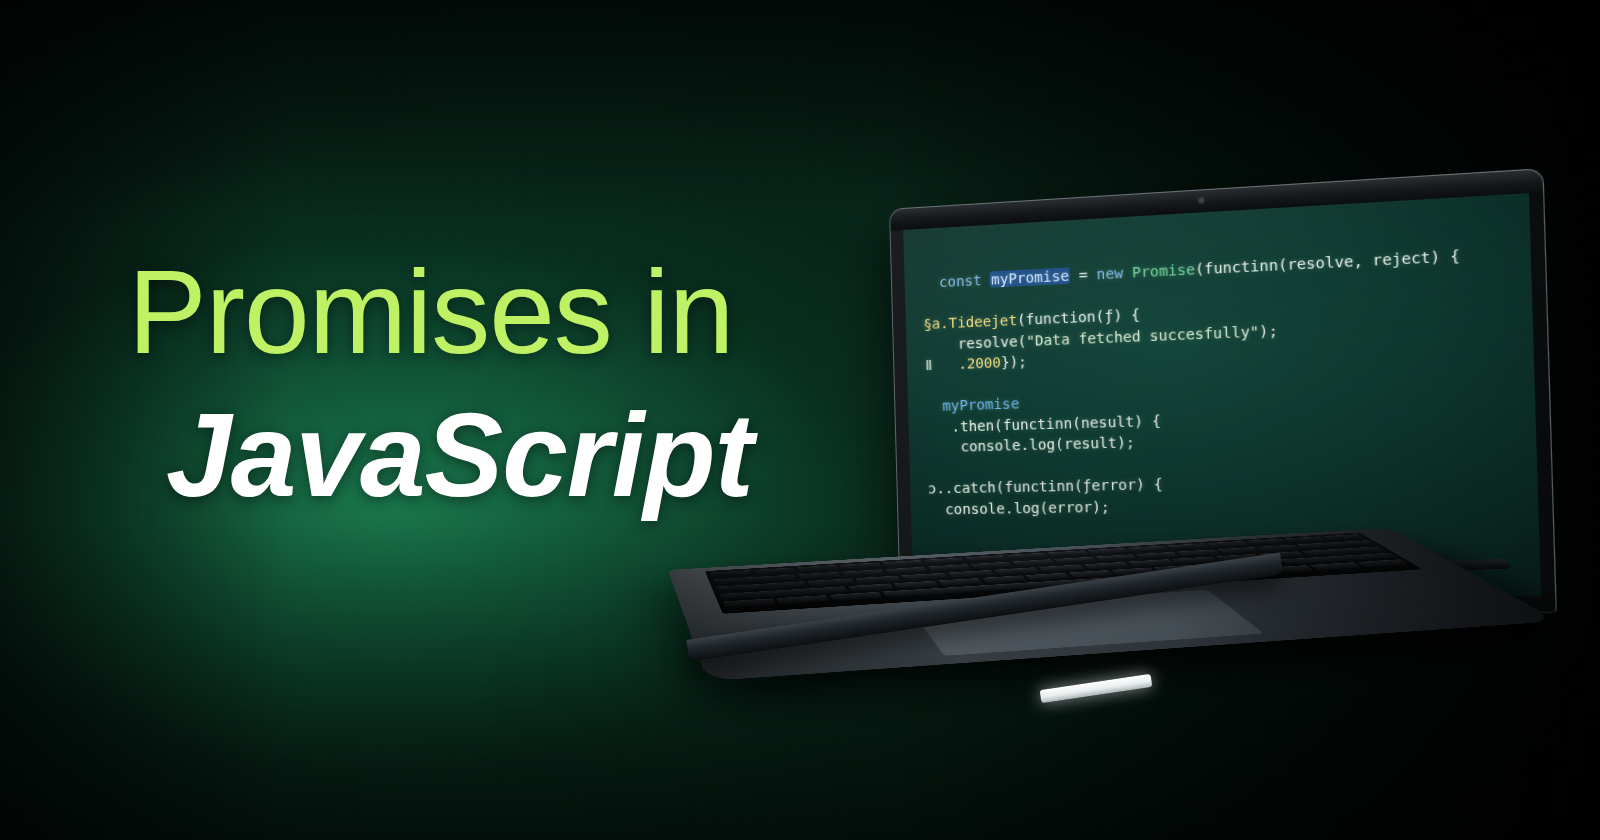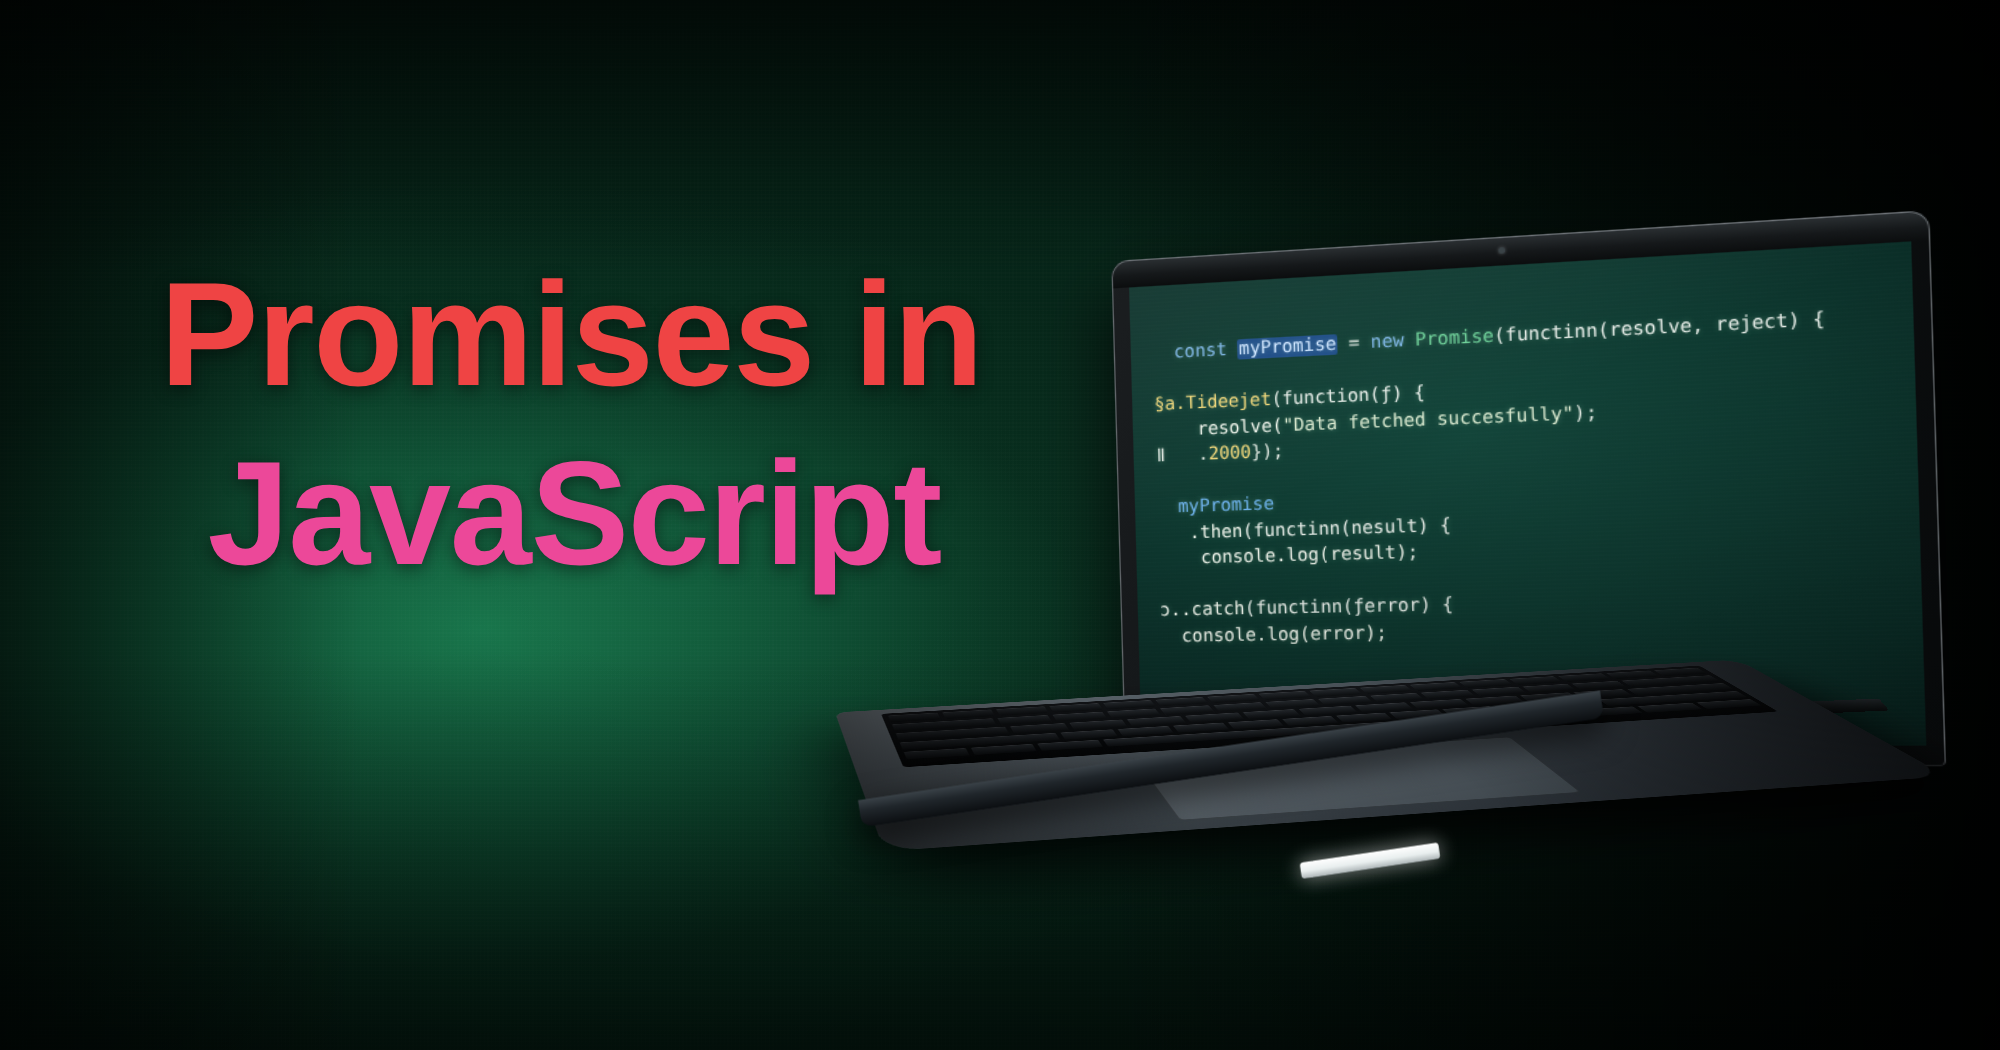--- a/index.html
+++ b/index.html
@@ -67,36 +67,38 @@
   
   .title-block {
     position: absolute;
     left: 128px;
     top: 208px;
     width: 760px;
   }
   .title-line1 {
     font-size: 118px;
     line-height: 1.02;
-    font-weight: 700;
-    color: #ef4444;
+    font-weight: 400;
+    color: #bef264;
     letter-spacing: -1px;
     text-shadow: 0 3px 14px rgba(0,0,0,0.45);
     white-space: nowrap;
+    margin-top: 44px;
   }
   .title-line2 {
     font-size: 118px;
     line-height: 1.05;
     font-weight: 700;
-    color: #ec4899;
+    color: #ffffff;
     letter-spacing: -1px;
     margin-top: 22px;
     margin-left: 38px;
     text-shadow: 0 3px 14px rgba(0,0,0,0.45);
     white-space: nowrap;
+    font-style: italic;
   }
 
   
   .laptop {
     position: absolute;
     left: 640px;
     top: 170px;
     width: 960px;
     height: 600px;
   }

